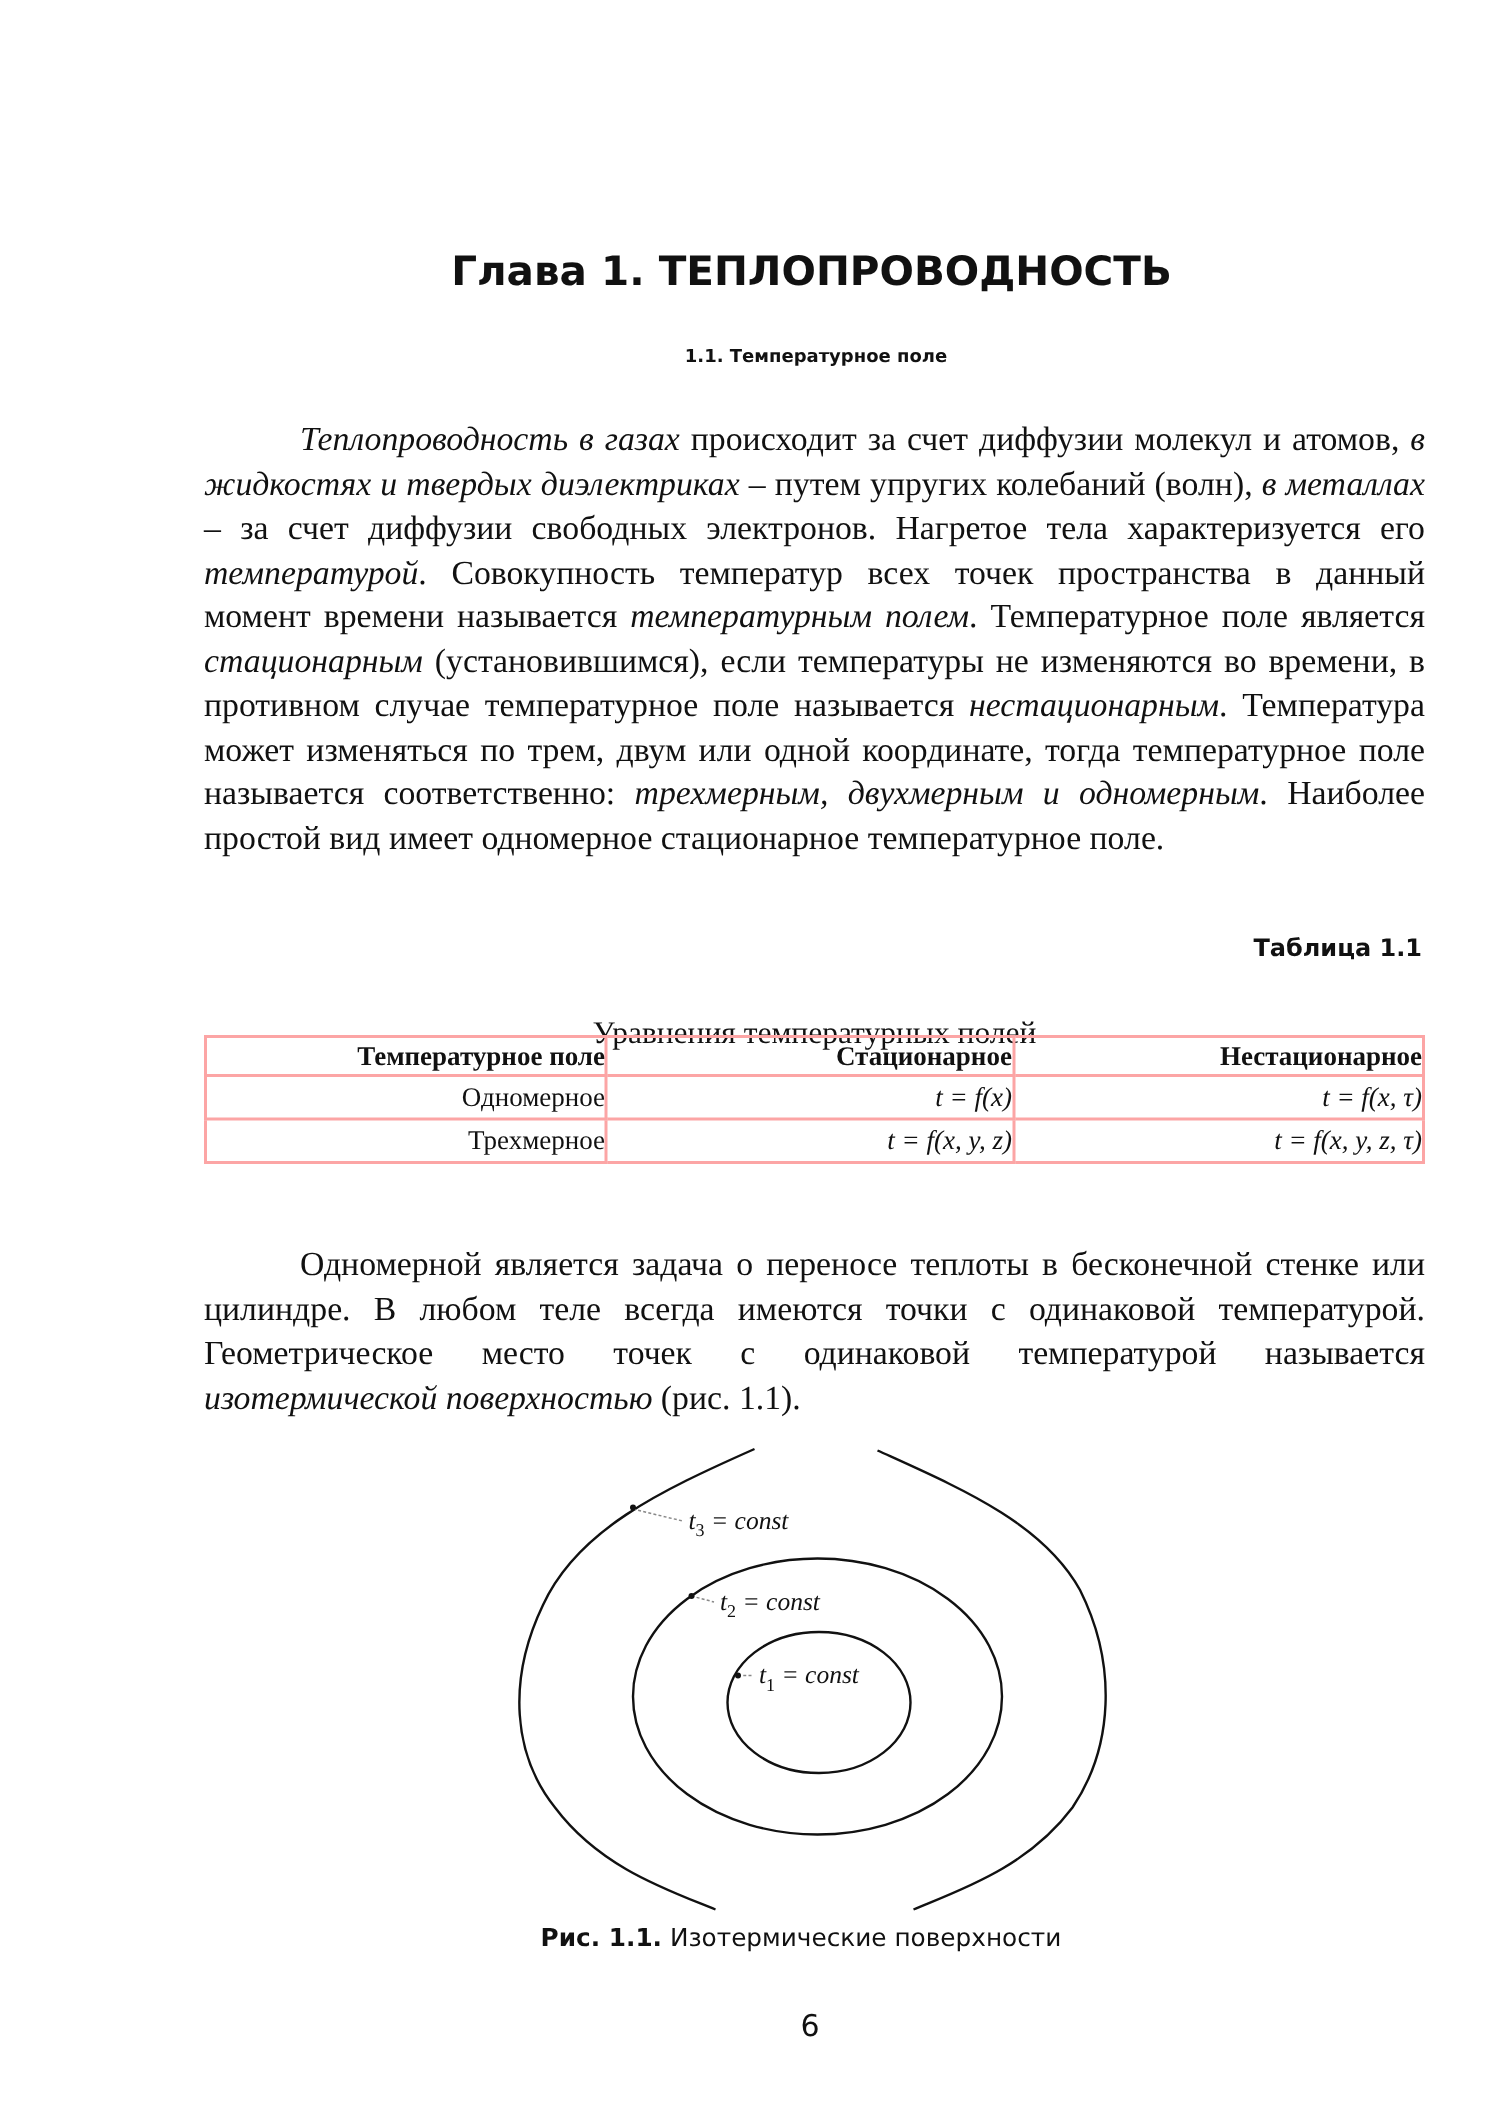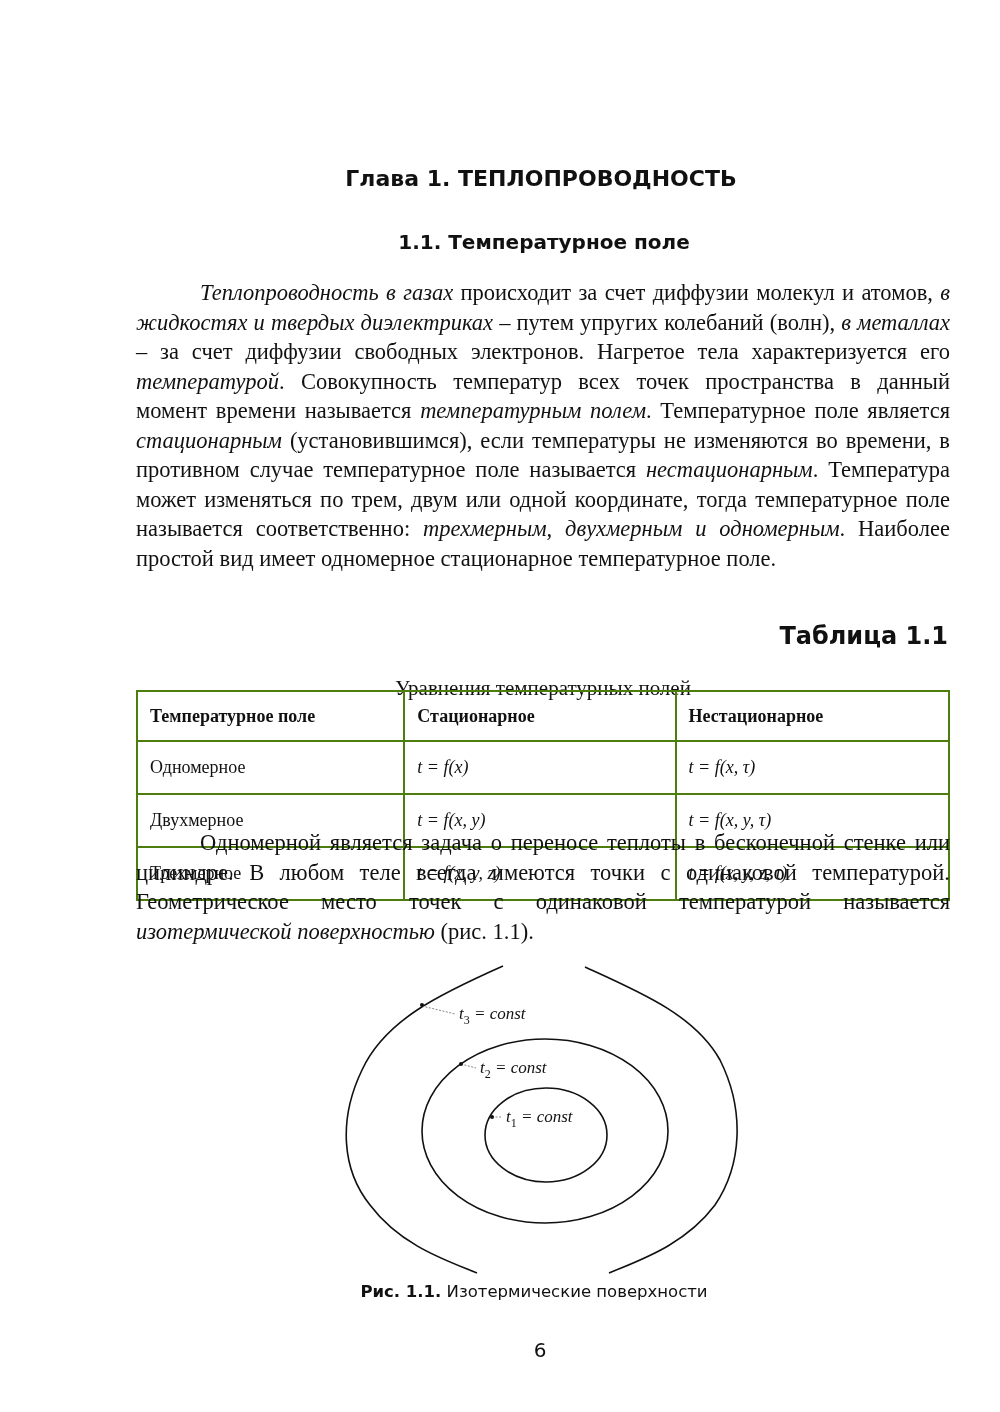--- a/index.html
+++ b/index.html
@@ -1,50 +1,50 @@
 <!DOCTYPE html>
 <html><head>
   <meta charset="utf-8">
   <style>
     html, body { margin: 0; padding: 0; background: #ffffff; }
     body { width: 1000px; height: 1412px; position: relative; overflow: hidden; color: #111; }
     .chapter-title {
       position: absolute; left: 0; width: 1000px; top: 166px; text-align: center;
-      font-family: "DejaVu Sans", sans-serif; font-weight: bold; font-size: 22px; letter-spacing: 0px;
+      font-family: "DejaVu Sans", sans-serif; font-weight: bold; font-size: 27px; letter-spacing: 0px;
       padding-left: 82px; box-sizing: border-box;
     }
     .section-title {
       position: absolute; left: 0; width: 1000px; top: 230px; text-align: center;
-      font-family: "DejaVu Sans", sans-serif; font-weight: bold; font-size: 20px;
+      font-family: "DejaVu Sans", sans-serif; font-weight: bold; font-size: 12px;
       padding-left: 88px; box-sizing: border-box;
     }
     .para {
       position: absolute; left: 136px; width: 814px;
       font-family: "Liberation Serif", serif; font-size: 22.5px; line-height: 29.5px;
       text-align: justify; margin: 0;
     }
     .para .indent { display: inline-block; width: 64px; }
     .para i { font-style: italic; }
     #p1 { top: 278px; }
     #p2 { top: 828px; }
     .table-label {
       position: absolute; right: 52px; top: 622px;
-      font-family: "DejaVu Sans", sans-serif; font-weight: bold; font-size: 24px;
+      font-family: "DejaVu Sans", sans-serif; font-weight: bold; font-size: 16px;
     }
     .table-caption {
       position: absolute; left: 136px; width: 814px; top: 676px; text-align: center;
       font-family: "Liberation Serif", serif; font-size: 21px;
       padding-right: 0px; box-sizing: border-box;
     }
     table.eq {
       position: absolute; left: 136px; top: 690px; width: 814px;
       border-collapse: collapse; font-family: "Liberation Serif", serif; font-size: 18px;
     }
     table.eq th, table.eq td {
-      border: 2px solid #4d7c0f; text-align: left; padding: 12px; height: 27px; line-height: 25px;
+      border: 2px solid #fca5a5; text-align: right; padding: 0; height: 27px; line-height: 25px;
     }
     table.eq th { font-weight: bold; height: 24px; line-height: 22px; }
     table.eq td.formula { font-style: italic; margin-left: 16px; }
     table.eq col.c1 { width: 268px; }
     table.eq col.c2 { width: 272px; }
     table.eq col.c3 { width: 274px; }
     .figure { position: absolute; left: 330px; top: 960px; width: 440px; height: 330px; }
     .figure svg { width: 440px; height: 330px; display: block; }
     .fig-label { font-family: "Liberation Serif", serif; font-style: italic; font-size: 17px; fill: #111; }
     .fig-sub { font-family: "Liberation Serif", serif; font-size: 12px; fill: #111; font-style: normal; }
@@ -84,25 +84,20 @@
       <th>Нестационарное</th>
     </tr>
   </thead>
   <tbody>
     <tr>
       <td>Одномерное</td>
       <td class="formula">t = f(x)</td>
       <td class="formula">t = f(x, τ)</td>
     </tr>
     <tr>
-      <td>Двухмерное</td>
-      <td class="formula">t = f(x, y)</td>
-      <td class="formula">t = f(x, y, τ)</td>
-    </tr>
-    <tr>
       <td>Трехмерное</td>
       <td class="formula">t = f(x, y, z)</td>
       <td class="formula">t = f(x, y, z, τ)</td>
     </tr>
   </tbody>
 </table>
 
 <p class="para" id="p2"><span class="indent"></span><span>Одномерной является задача о переносе теплоты в бесконечной стенке или цилиндре. В любом теле всегда имеются точки с одинаковой температурой. Геометрическое место точек с одинаковой температурой называется </span><i>изотермической поверхностью</i><span> (рис. 1.1).</span></p>
 
 <div class="figure">

